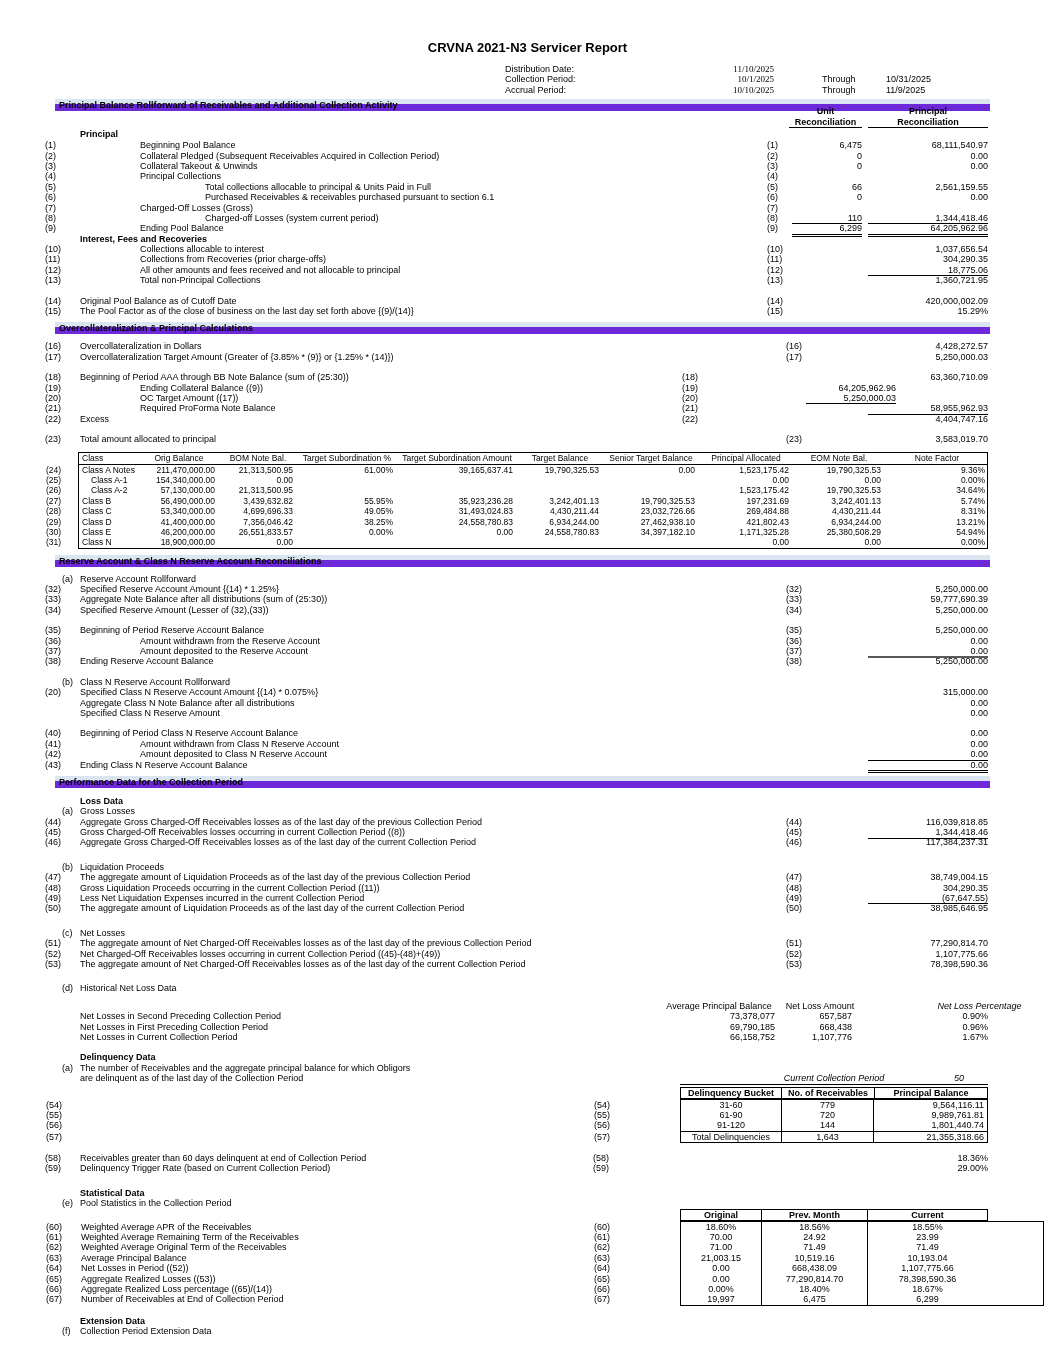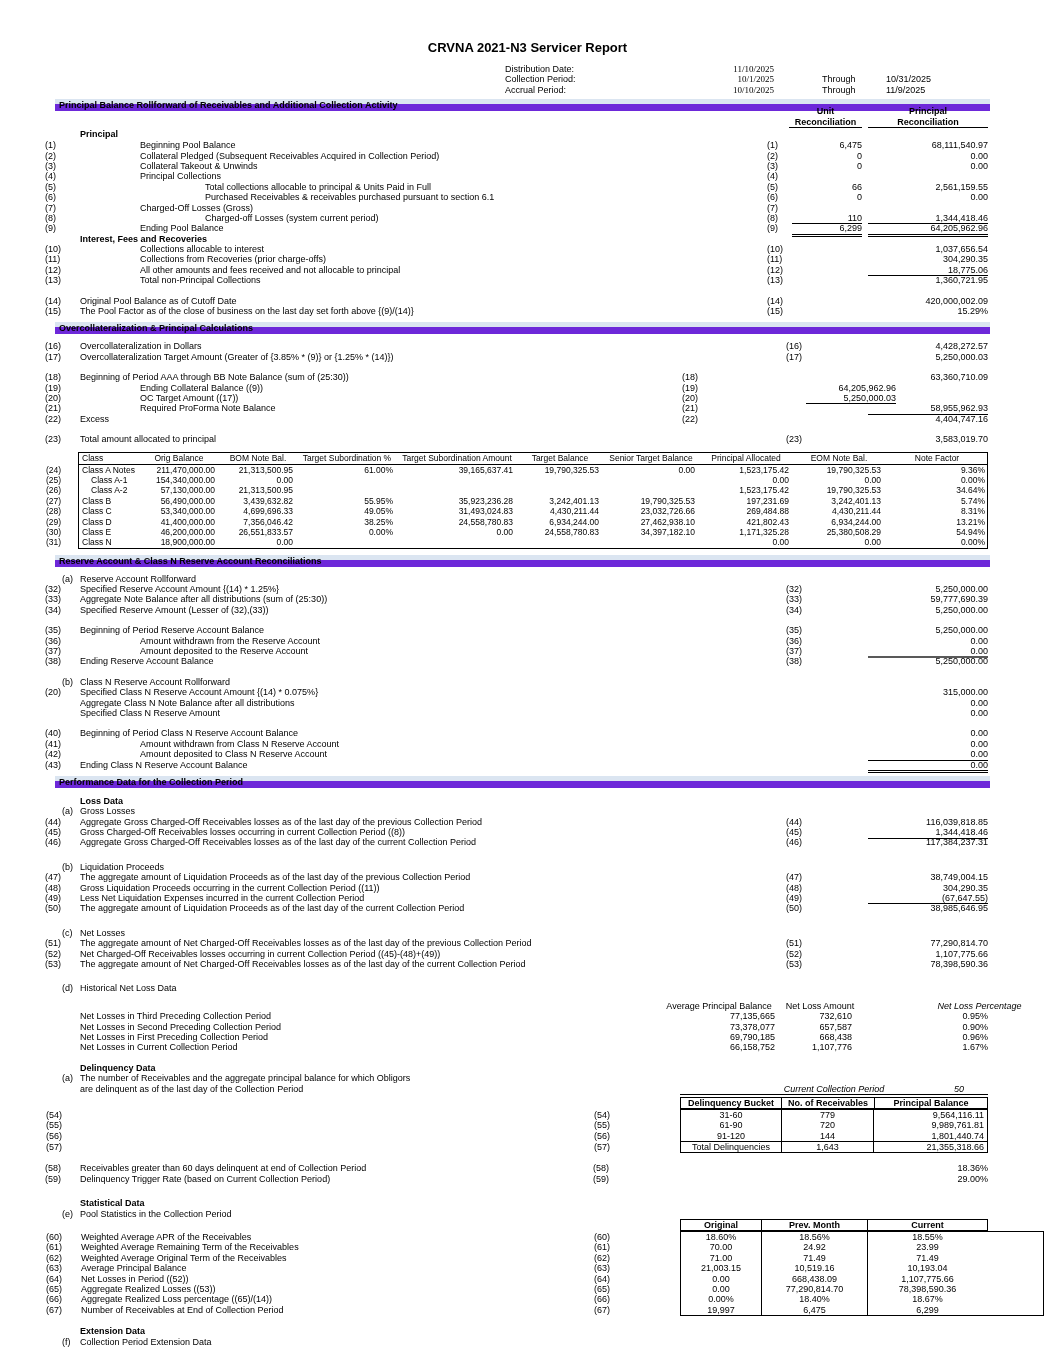--- a/index.html
+++ b/index.html
@@ -566,26 +566,20 @@
         <span class="numa">(d)</span>
         <span class="lbl i0">Historical Net Loss Data</span>
       </div>
       <div class="sp" style="height: 7px;"></div>
       <div class="row">
         <span class="hlh hlh1">Average Principal Balance</span>
         <span class="hlh hlh2">Net Loss Amount</span>
         <span class="hlh hlh3">Net Loss Percentage</span>
       </div>
       <div class="row">
-        <span class="lbl i0">Net Losses in Third Preceding Collection Period</span>
-        <span class="hlv hlv1">77,135,665</span>
-        <span class="hlv hlv2">732,610</span>
-        <span class="hlv hlv3">0.95%</span>
-      </div>
-      <div class="row">
         <span class="lbl i0">Net Losses in Second Preceding Collection Period</span>
         <span class="hlv hlv1">73,378,077</span>
         <span class="hlv hlv2">657,587</span>
         <span class="hlv hlv3">0.90%</span>
       </div>
       <div class="row">
         <span class="lbl i0">Net Losses in First Preceding Collection Period</span>
         <span class="hlv hlv1">69,790,185</span>
         <span class="hlv hlv2">668,438</span>
         <span class="hlv hlv3">0.96%</span>

